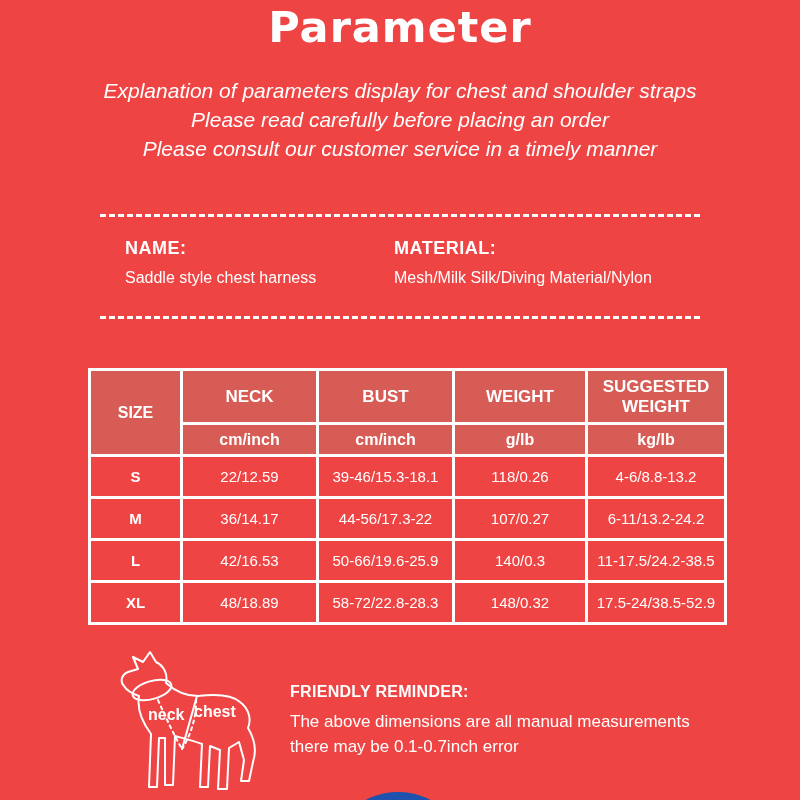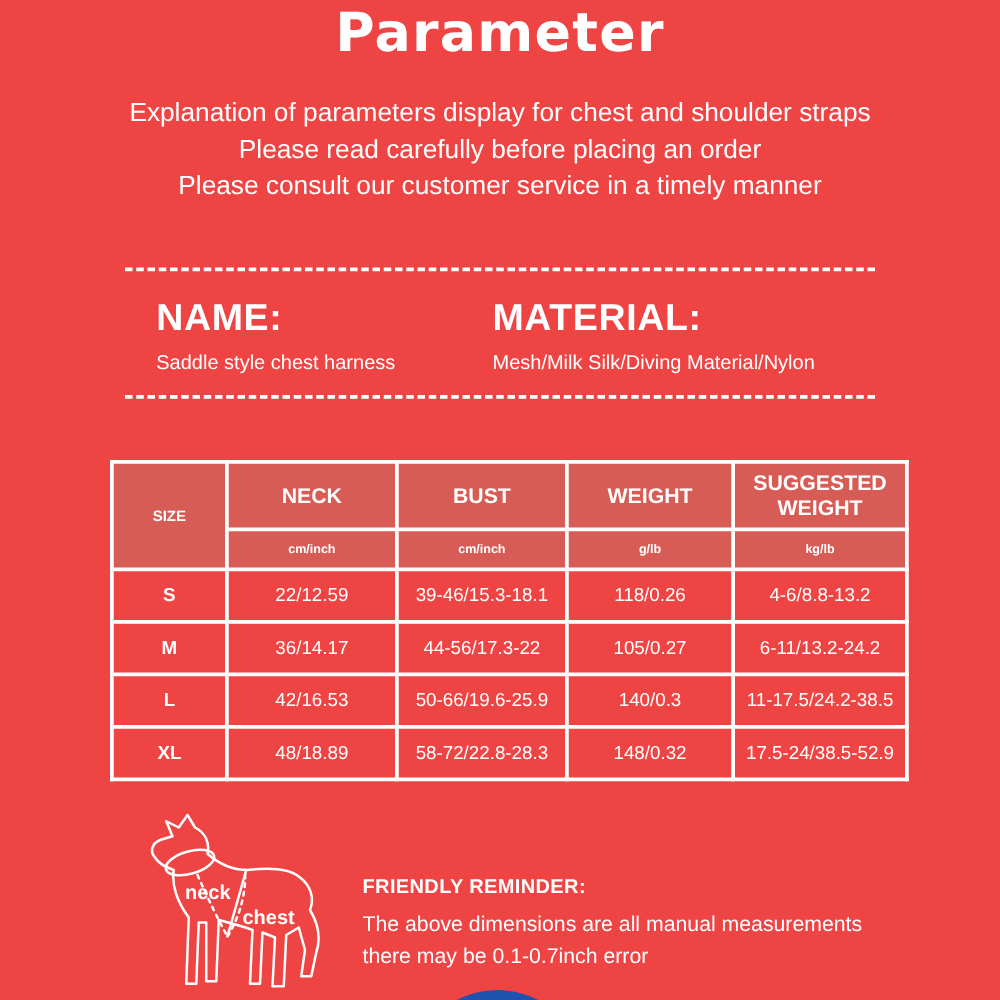--- a/index.html
+++ b/index.html
@@ -9,59 +9,59 @@
     background:#ef4444; overflow:hidden; color:#fff;
     font-family:"Liberation Sans", sans-serif;
   }
   .page-title {
     position:absolute; top:2px; left:0; right:0; text-align:center;
     font-size:43px; font-weight:bold; letter-spacing:1px;
     font-family:"DejaVu Sans", sans-serif;
   }
   .intro {
     position:absolute; top:76px; left:0; right:0; text-align:center;
-    font-size:21px; line-height:29px; font-weight:normal;
+    font-size:21px; line-height:29px; font-weight:normal;font-style:italic;
   }
   .dash { position:absolute; left:100px; width:600px; height:0; border-top:3px dashed #ffffff; }
   .dash-1 { top:214px; }
   .dash-2 { top:316px; }
   .info-block { position:absolute; top:238px; }
   .info-name { left:125px; }
   .info-material { left:394px; }
-  .info-label { font-size:30px; font-weight:bold; letter-spacing:0.5px; }
+  .info-label { font-size:18px; font-weight:bold; letter-spacing:0.5px; }
   .info-value { margin-top:10px; font-size:16px; }
 
   table.size-table {
     position:absolute; left:88px; top:368px;
     border-collapse:collapse; table-layout:fixed;
     text-align:center; color:#fff;
   }
   table.size-table th, table.size-table td {
     border:3px solid #ffffff; text-align:center; vertical-align:middle;
     overflow:hidden;
   }
   th.hd { background:#d65c55; font-weight:bold; font-size:17px; line-height:20px; }
-  th.size-hd { font-size:12px; }
+  th.size-hd { font-size:16px; }
   tr.hd-row    { height:54px; }
   tr.unit-row  { height:32px; }
-  tr.unit-row th { background:#d65c55; font-weight:bold; font-size:10px; }
+  tr.unit-row th { background:#d65c55; font-weight:bold; font-size:16px; }
   tr.data-row  { height:42px; }
   tr.data-row td { background:transparent; font-size:15px; }
   td.size-cell { font-weight:bold; font-size:17px; }
 
   .dog-figure { position:absolute; left:112px; top:650px; width:160px; height:148px; }
   .dog-figure svg { display:block; }
   .diagram-label {
     position:absolute; font-size:16px; font-weight:bold; color:#fff;
   }
   .neck-label  { left:148px; top:706px; }
-  .chest-label { left:194px; top:703px;margin-top:23px; }
+  .chest-label { left:194px; top:703px; }
 
   .reminder { position:absolute; left:290px; top:679px; font-size:17px; line-height:25px; }
-  .reminder-title { font-weight:bold; font-size:16px; margin-bottom:5px; letter-spacing:0.3px;margin-top:18px; }
+  .reminder-title { font-weight:bold; font-size:16px; margin-bottom:5px; letter-spacing:0.3px; }
 
   .blue-dome {
     position:absolute; left:328px; top:792px; width:140px; height:140px;
     border-radius:50%; background:#1e52ae;
   }
 </style>
 </head>
 <body>
 
 <div class="canvas">
@@ -114,21 +114,21 @@
         <td class="size-cell">S</td>
         <td>22/12.59</td>
         <td>39-46/15.3-18.1</td>
         <td>118/0.26</td>
         <td>4-6/8.8-13.2</td>
       </tr>
       <tr class="data-row">
         <td class="size-cell">M</td>
         <td>36/14.17</td>
         <td>44-56/17.3-22</td>
-        <td>105/0.27</td>
+        <td>107/0.27</td>
         <td>6-11/13.2-24.2</td>
       </tr>
       <tr class="data-row">
         <td class="size-cell">L</td>
         <td>42/16.53</td>
         <td>50-66/19.6-25.9</td>
         <td>140/0.3</td>
         <td>11-17.5/24.2-38.5</td>
       </tr>
       <tr class="data-row">

